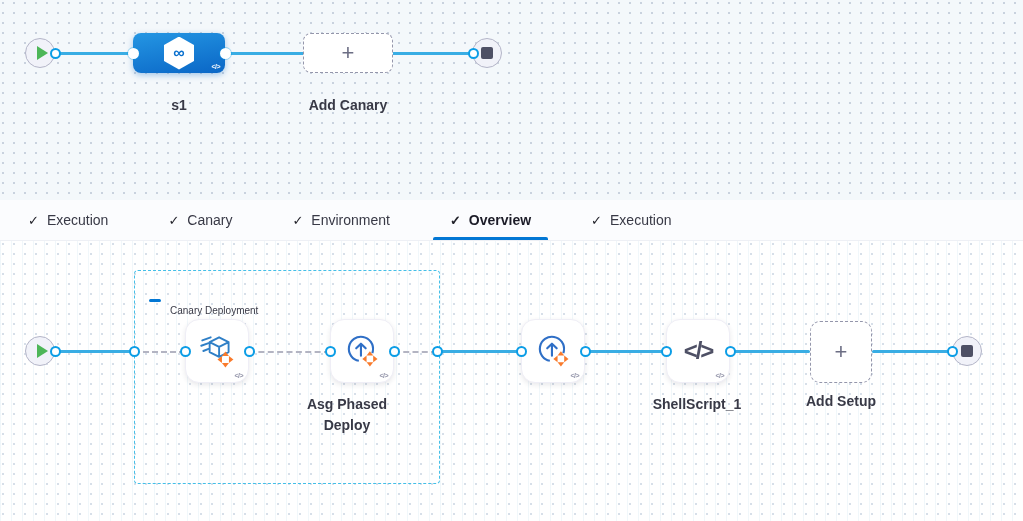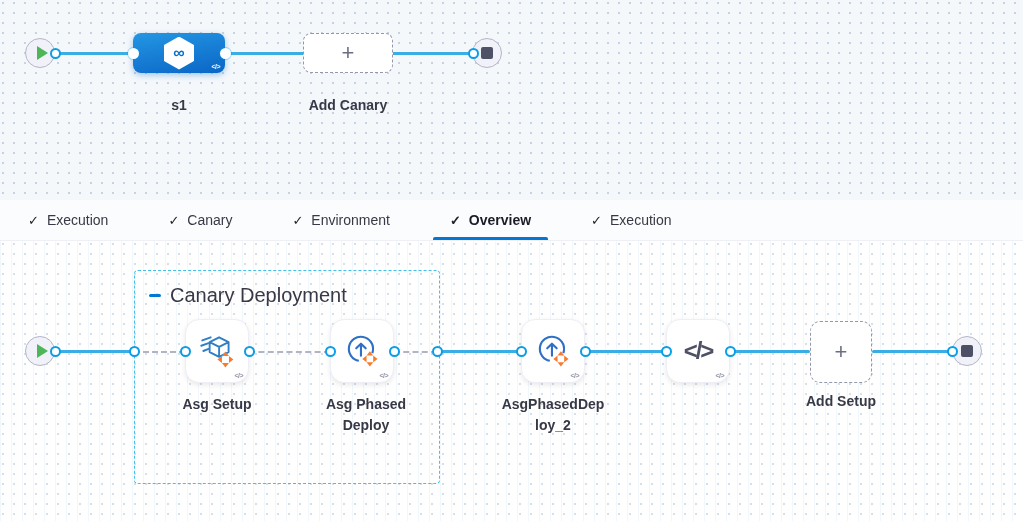--- a/index.html
+++ b/index.html
@@ -88,21 +88,21 @@
   }
   .hex span { font-size:16px; font-weight:bold; color:#0a70ce; line-height:1; }
 
   
   .group-box {
     position:absolute; left:134px; top:29px; width:306px; height:214px;
     border:1.5px dashed #43bfe8; border-radius:4px; z-index:0;
   }
   .group-label { position:absolute; left:14px; top:13px; display:flex; align-items:center; gap:9px; }
   .collapse-icon { width:12px; height:3px; border-radius:2px; background:#0277d4; cursor:pointer; }
-  .group-label span { font-size:20px; color:#383946; }
+  .group-label span { font-size:10px; color:#383946;margin-top:21px; }
 </style>
 </head>
 <body>
 
 <div class="app">
 
   <div class="canvas canvas-top">
     <div class="hline" style="left:40px; top:52px; width:447px;"></div>
 
     <div class="node-circle" style="left:25px; top:38px;">
@@ -239,19 +239,18 @@
     <div class="port" style="left:244px; top:105px;"></div>
     <div class="port" style="left:325px; top:105px;"></div>
     <div class="port" style="left:389px; top:105px;"></div>
     <div class="port" style="left:432px; top:105px;"></div>
     <div class="port" style="left:516px; top:105px;"></div>
     <div class="port" style="left:580px; top:105px;"></div>
     <div class="port" style="left:661px; top:105px;"></div>
     <div class="port" style="left:725px; top:105px;"></div>
     <div class="port" style="left:947px; top:105px;"></div>
 
-    <div class="nlabel" style="left:157px; top:153px; width:120px;">Asg Setup</div>
-    <div class="nlabel" style="left:319px; top:153px; width:94px;">Asg Phased Deploy</div>
-    <div class="nlabel" style="left:500px; top:153px; width:106px; word-break:break-all;">AsgPhasedDeploy_2</div>
+    <div class="nlabel" style="left:300px; top:153px; width:94px;">Asg Phased Deploy</div>
+    <div class="nlabel" style="left:637px; top:153px; width:120px;">ShellScript_1</div>
     <div class="nlabel" style="left:791px; top:150px; width:100px;">Add Setup</div>
   </div>
 
 </div>
 
 </body></html>

